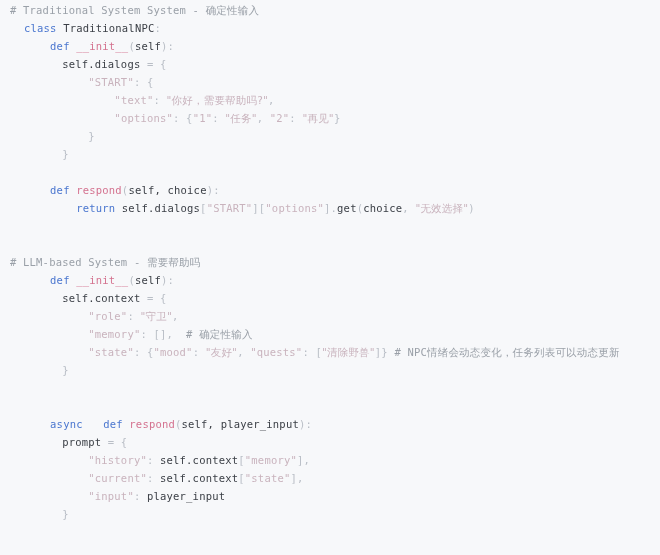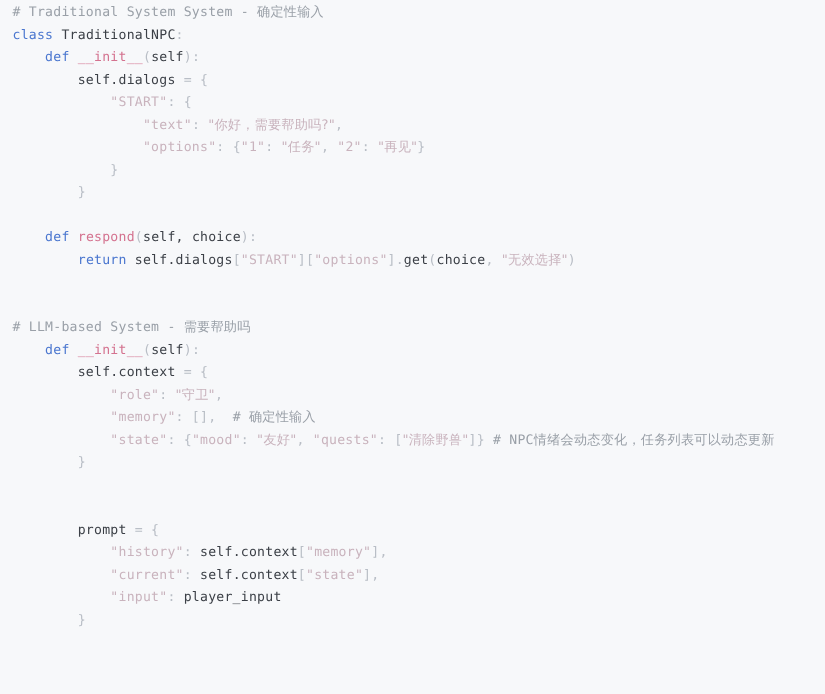--- a/index.html
+++ b/index.html
@@ -31,21 +31,21 @@
     letter-spacing: 0.2px;
   }
   .code-line:first-child {
     margin-top: 1px;
   }
   .tok {
     white-space: pre;
   }
   
   .t-plain    { color: #3c4047; text-align: right; }
-  .t-keyword  { color: #4a76cf; }
+  .t-keyword  { color: #4a76cf; margin-left: 14px; }
   .t-func     { color: #d4728f; margin-top: 28px; }
   .t-class    { color: #3c4047; }
   .t-string   { color: #c9b3bd; }
   .t-comment  { color: #9aa0a8; }
   .t-punct    { color: #b9bec6; }
   .cjk {
     font-family: "DejaVu Sans", "Liberation Sans", sans-serif;
     font-size: 10.5px;
   }
 </style>
@@ -69,18 +69,19 @@
     <div class="code-line"></div>
     <div class="code-line"><span class="tok t-comment"># LLM-based System - </span><span class="tok t-comment cjk">需要帮助吗</span></div>
     <div class="code-line"><span class="tok t-plain">    </span><span class="tok t-keyword">def</span><span class="tok t-plain"> </span><span class="tok t-func">__init__</span><span class="tok t-punct">(</span><span class="tok t-plain">self</span><span class="tok t-punct">):</span></div>
     <div class="code-line"><span class="tok t-plain">        self.context </span><span class="tok t-punct">= {</span></div>
     <div class="code-line"><span class="tok t-plain">            </span><span class="tok t-string">"role"</span><span class="tok t-punct">: </span><span class="tok t-string cjk">"守卫"</span><span class="tok t-punct">,</span></div>
     <div class="code-line"><span class="tok t-plain">            </span><span class="tok t-string">"memory"</span><span class="tok t-punct">: [],  </span><span class="tok t-comment"># </span><span class="tok t-comment cjk">确定性输入</span></div>
     <div class="code-line"><span class="tok t-plain">            </span><span class="tok t-string">"state"</span><span class="tok t-punct">: {</span><span class="tok t-string">"mood"</span><span class="tok t-punct">: </span><span class="tok t-string cjk">"友好"</span><span class="tok t-punct">, </span><span class="tok t-string">"quests"</span><span class="tok t-punct">: [</span><span class="tok t-string cjk">"清除野兽"</span><span class="tok t-punct">]} </span><span class="tok t-comment"># NPC</span><span class="tok t-comment cjk">情绪会动态变化，任务列表可以动态更新</span></div>
     <div class="code-line"><span class="tok t-plain">        </span><span class="tok t-punct">}</span></div>
     <div class="code-line"></div>
     <div class="code-line"></div>
+    <div class="code-line"><span class="tok t-plain">    </span><span class="tok t-keyword">async</span><span class="tok t-plain"> </span><span class="tok t-keyword">def</span><span class="tok t-plain"> </span><span class="tok t-func">respond</span><span class="tok t-punct">(</span><span class="tok t-plain">self, player_input</span><span class="tok t-punct">):</span></div>
     <div class="code-line"><span class="tok t-plain">        prompt </span><span class="tok t-punct">= {</span></div>
     <div class="code-line"><span class="tok t-plain">            </span><span class="tok t-string">"history"</span><span class="tok t-punct">: </span><span class="tok t-plain">self.context</span><span class="tok t-punct">[</span><span class="tok t-string">"memory"</span><span class="tok t-punct">],</span></div>
     <div class="code-line"><span class="tok t-plain">            </span><span class="tok t-string">"current"</span><span class="tok t-punct">: </span><span class="tok t-plain">self.context</span><span class="tok t-punct">[</span><span class="tok t-string">"state"</span><span class="tok t-punct">],</span></div>
     <div class="code-line"><span class="tok t-plain">            </span><span class="tok t-string">"input"</span><span class="tok t-punct">: </span><span class="tok t-plain">player_input</span></div>
     <div class="code-line"><span class="tok t-plain">        </span><span class="tok t-punct">}</span></div>
   </div>
 
 </body></html>

